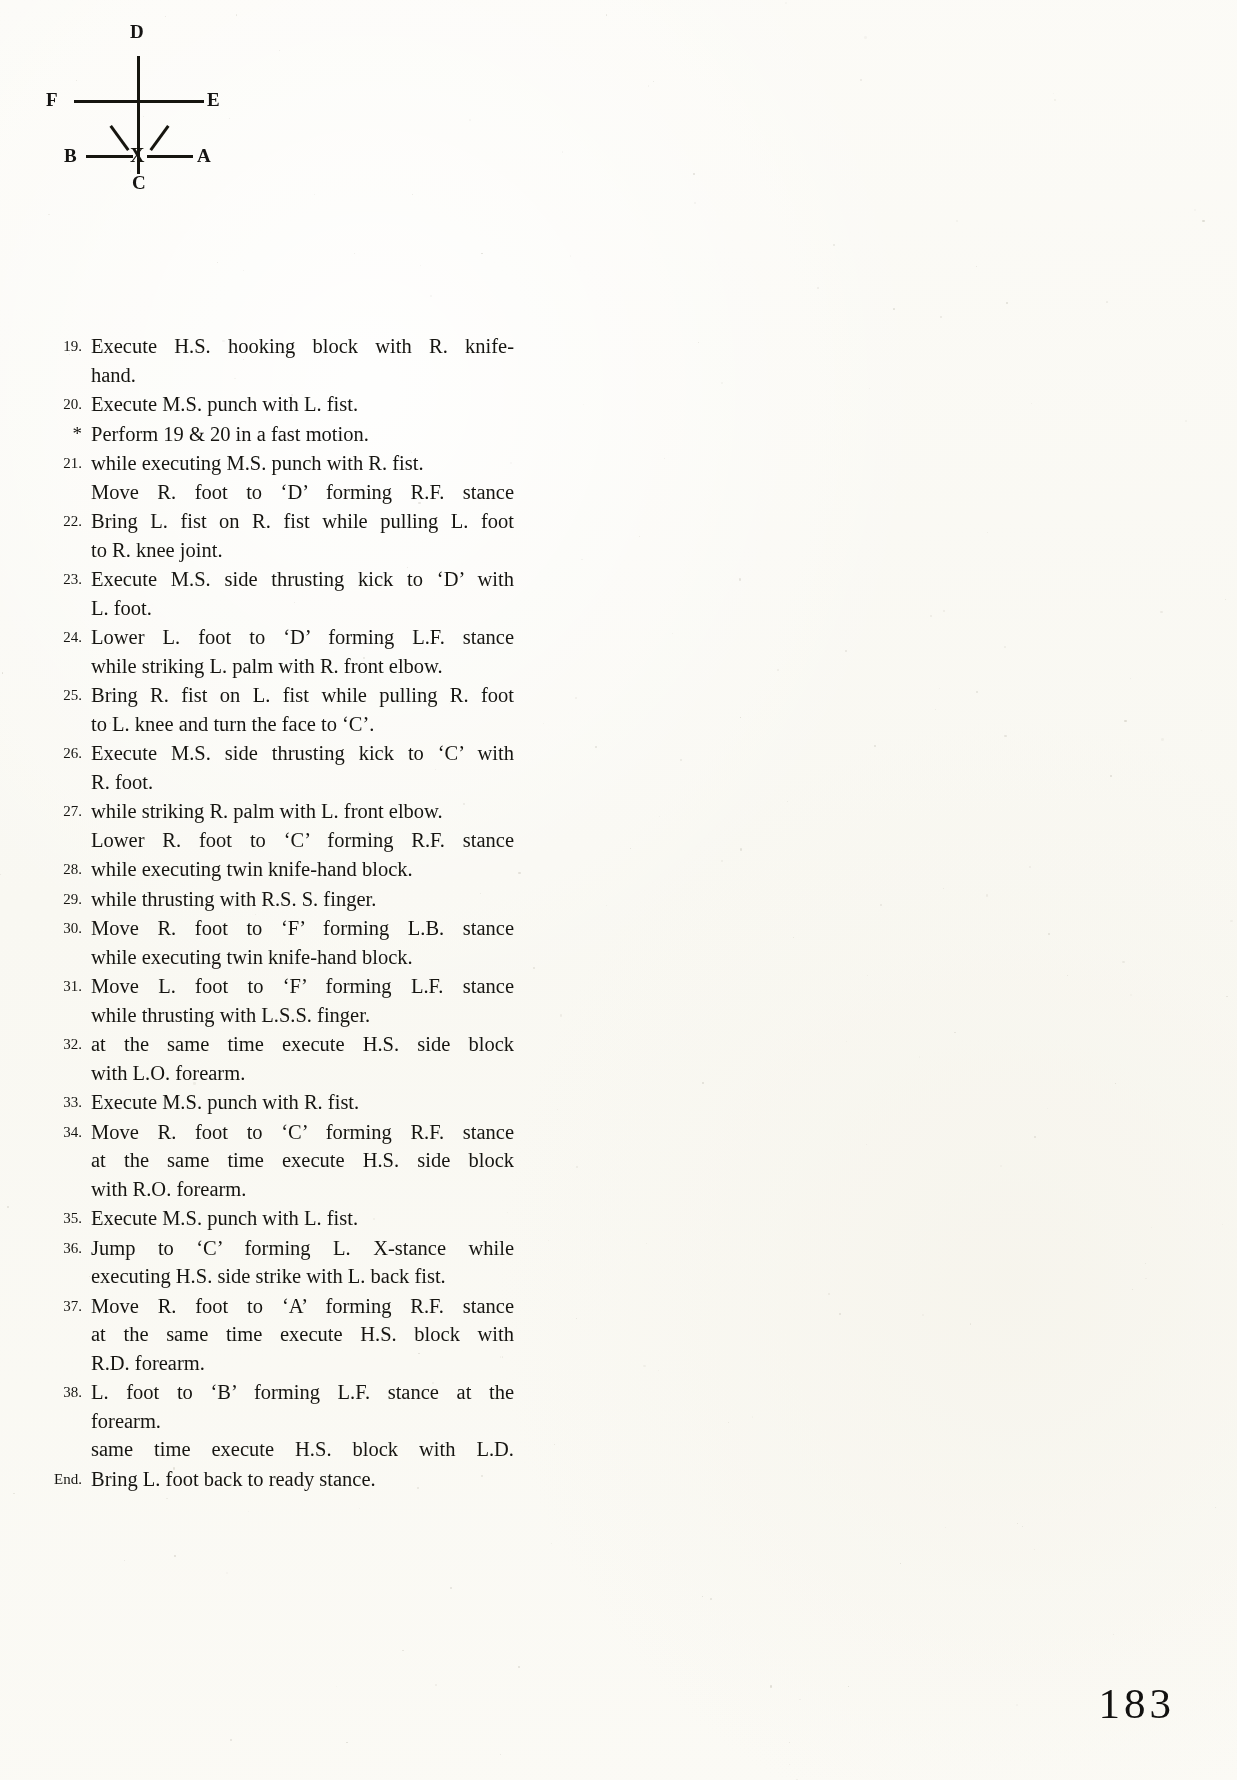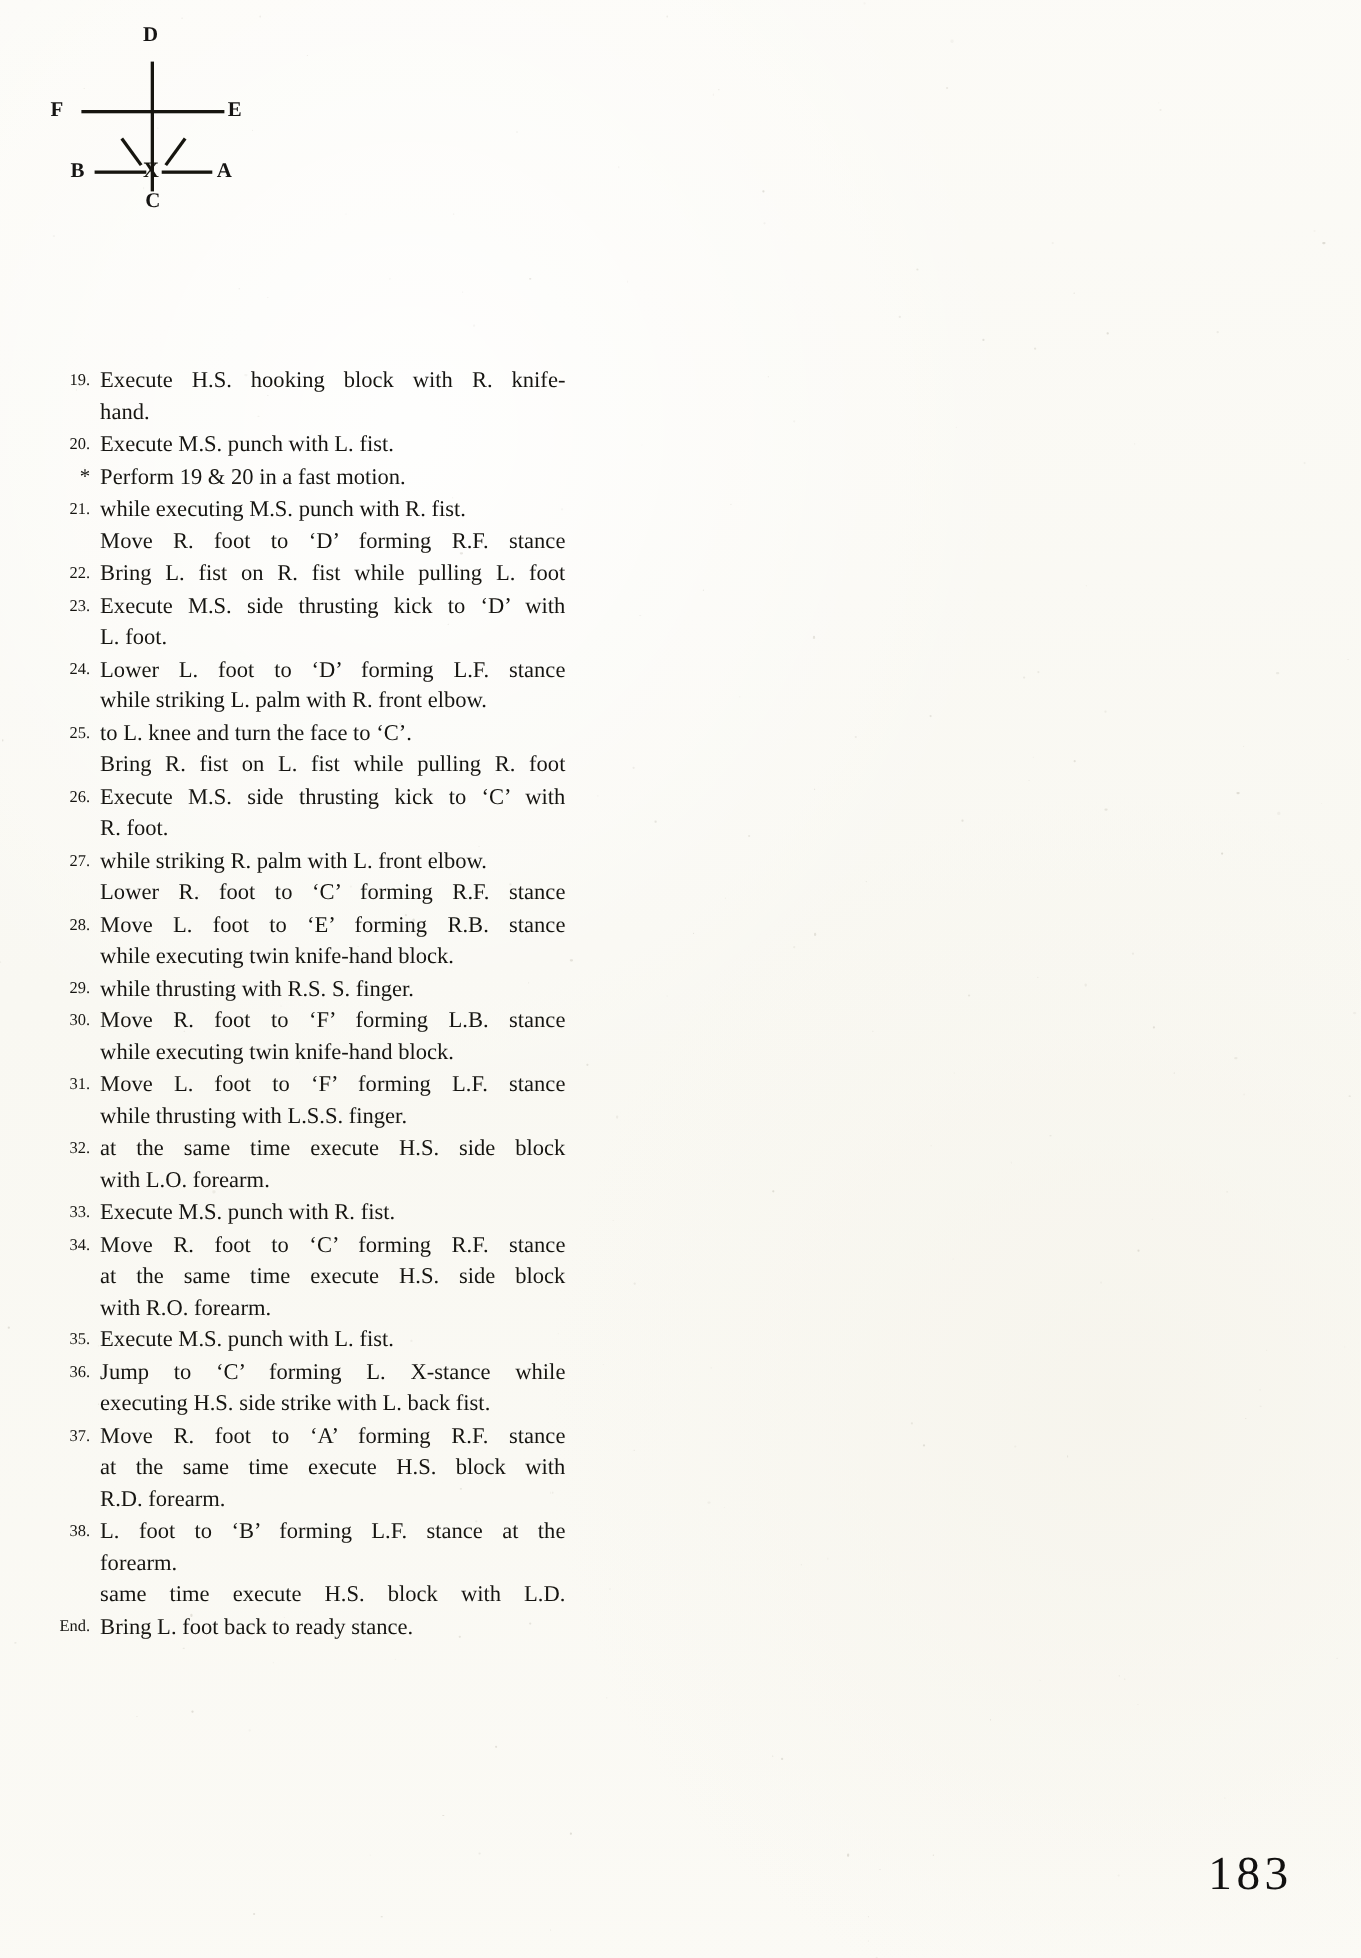--- a/index.html
+++ b/index.html
@@ -436,61 +436,61 @@
         <div class="num">21.</div>
         <div class="body-text">
           <span class="ln n">while executing M.S. punch with R. fist.</span>
           <span class="ln j">Move R. foot to ‘D’ forming R.F. stance</span>
         </div>
       </div>
       <div class="item">
         <div class="num">22.</div>
         <div class="body-text">
           <span class="ln j">Bring L. fist on R. fist while pulling L. foot</span>
+          <span class="ln n">to R. knee joint.</span>
         </div>
       </div>
       <div class="item">
         <div class="num">23.</div>
         <div class="body-text">
           <span class="ln j">Execute M.S. side thrusting kick to ‘D’ with</span>
           <span class="ln n">L. foot.</span>
         </div>
       </div>
       <div class="item">
         <div class="num">24.</div>
         <div class="body-text">
           <span class="ln j">Lower L. foot to ‘D’ forming L.F. stance</span>
           <span class="ln n">while striking L. palm with R. front elbow.</span>
         </div>
       </div>
       <div class="item">
         <div class="num">25.</div>
         <div class="body-text">
+          <span class="ln j">Bring R. fist on L. fist while pulling R. foot</span>
           <span class="ln n">to L. knee and turn the face to ‘C’.</span>
-          <span class="ln j">Bring R. fist on L. fist while pulling R. foot</span>
         </div>
       </div>
       <div class="item">
         <div class="num">26.</div>
         <div class="body-text">
           <span class="ln j">Execute M.S. side thrusting kick to ‘C’ with</span>
           <span class="ln n">R. foot.</span>
         </div>
       </div>
       <div class="item">
         <div class="num">27.</div>
         <div class="body-text">
           <span class="ln n">while striking R. palm with L. front elbow.</span>
           <span class="ln j">Lower R. foot to ‘C’ forming R.F. stance</span>
         </div>
       </div>
       <div class="item">
         <div class="num">28.</div>
         <div class="body-text">
-          <span class="ln j">Move L. foot to ‘E’ forming R.B. stance</span>
           <span class="ln n">while executing twin knife-hand block.</span>
         </div>
       </div>
       <div class="item">
         <div class="num">29.</div>
         <div class="body-text">
           <span class="ln n">while thrusting with R.S. S. finger.</span>
         </div>
       </div>
       <div class="item">

